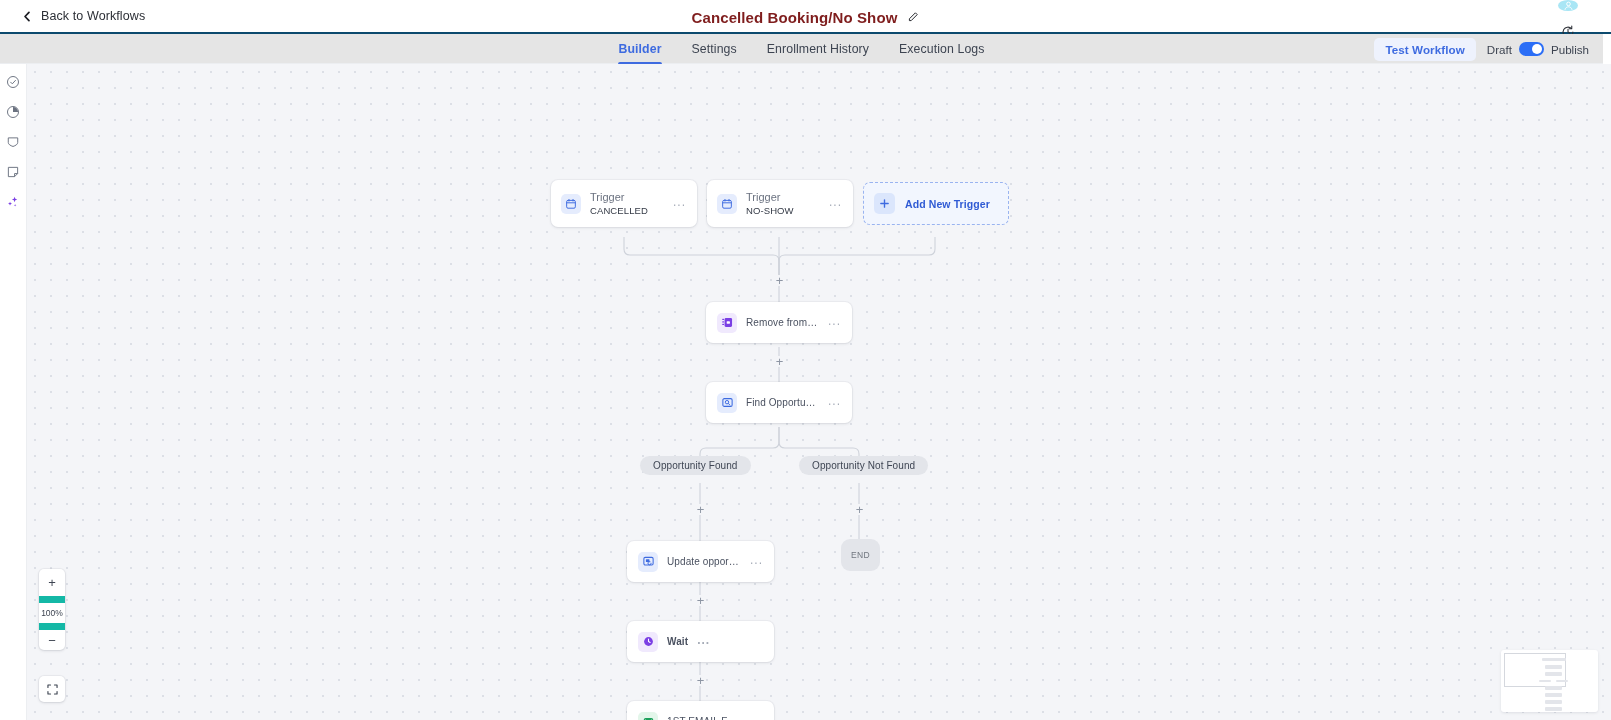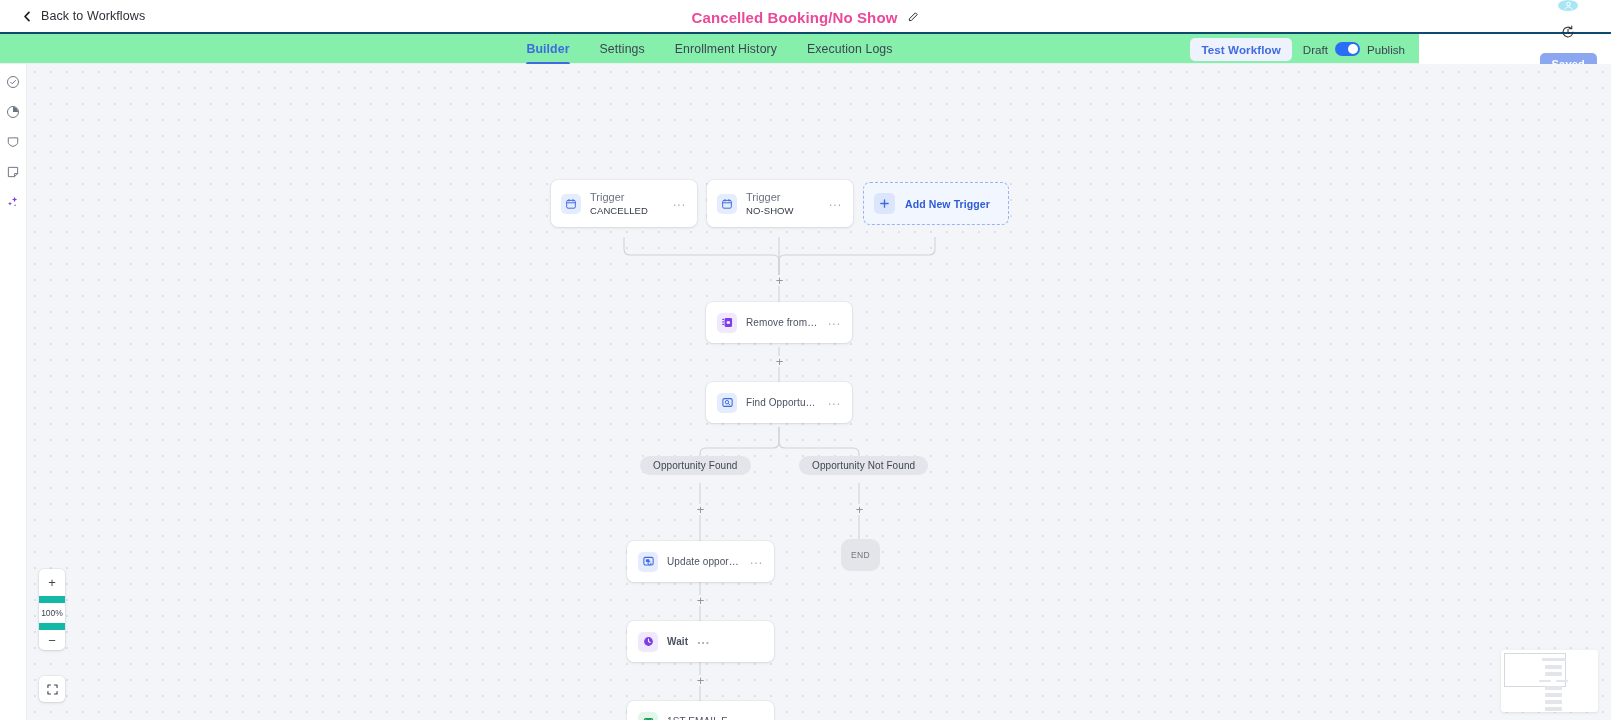--- a/index.html
+++ b/index.html
@@ -21,21 +21,21 @@
   }
   .back-chevron { width: 11px; height: 11px; position: relative; }
   .back-chevron svg { display: block; }
   .back-label { font-size: 12.5px; color: #2c2f36; letter-spacing: .1px; }
 
   .title-wrap {
     position: absolute; left: 0; right: 0; top: 0; height: 34px;
     display: flex; align-items: center; justify-content: center; gap: 10px;
     pointer-events: none;
   }
-  .wf-title { font-size: 15px; font-weight: 700; color: #ec4899; letter-spacing: .1px; }
+  .wf-title { font-size: 15px; font-weight: 700; color: #7f1d1d; letter-spacing: .1px; }
   .edit-icon { pointer-events: auto; cursor: pointer; display: flex; }
 
   .top-right {
     position: absolute; right: 14px; top: 0; height: 34px;
     display: flex; align-items: center; gap: 14px; flex-direction: column;
   }
   .avatar {
     width: 20px; height: 20px; border-radius: 50%;
     background: #a9e6f5; display: flex; align-items: center;
     justify-content: center; cursor: pointer;
@@ -43,22 +43,22 @@
   .avatar svg { display:block; }
   .hist-icon { cursor: pointer; display:flex; }
   .saved-btn {
     background: #8ba7ef; color: #fff; font-size: 11px; font-weight: 600;
     border-radius: 5px; padding: 5px 12px; letter-spacing: .2px;
     cursor: pointer; border: none;
   }
 
   
   .tabbar {
-    position: absolute; top: 34px; left: 0; width: 1419px; height: 30px;
-    background: #86efac; border-bottom: 1px solid #eceef1;
+    position: absolute; top: 34px; left: 0; width: 1603px; height: 30px;
+    background: #e5e5e5; border-bottom: 1px solid #eceef1;
   }
   .tabs {
     position: absolute; left: 0; right: 0; height: 30px;
     display: flex; align-items: center; justify-content: center; gap: 30px;
   }
   .tab {
     font-size: 12.3px; color: #3d4451; cursor: pointer; height: 30px;
     display: flex; align-items: center; position: relative; letter-spacing: .1px;
   }
   .tab.active { color: #3e6be0; font-weight: 600; }

